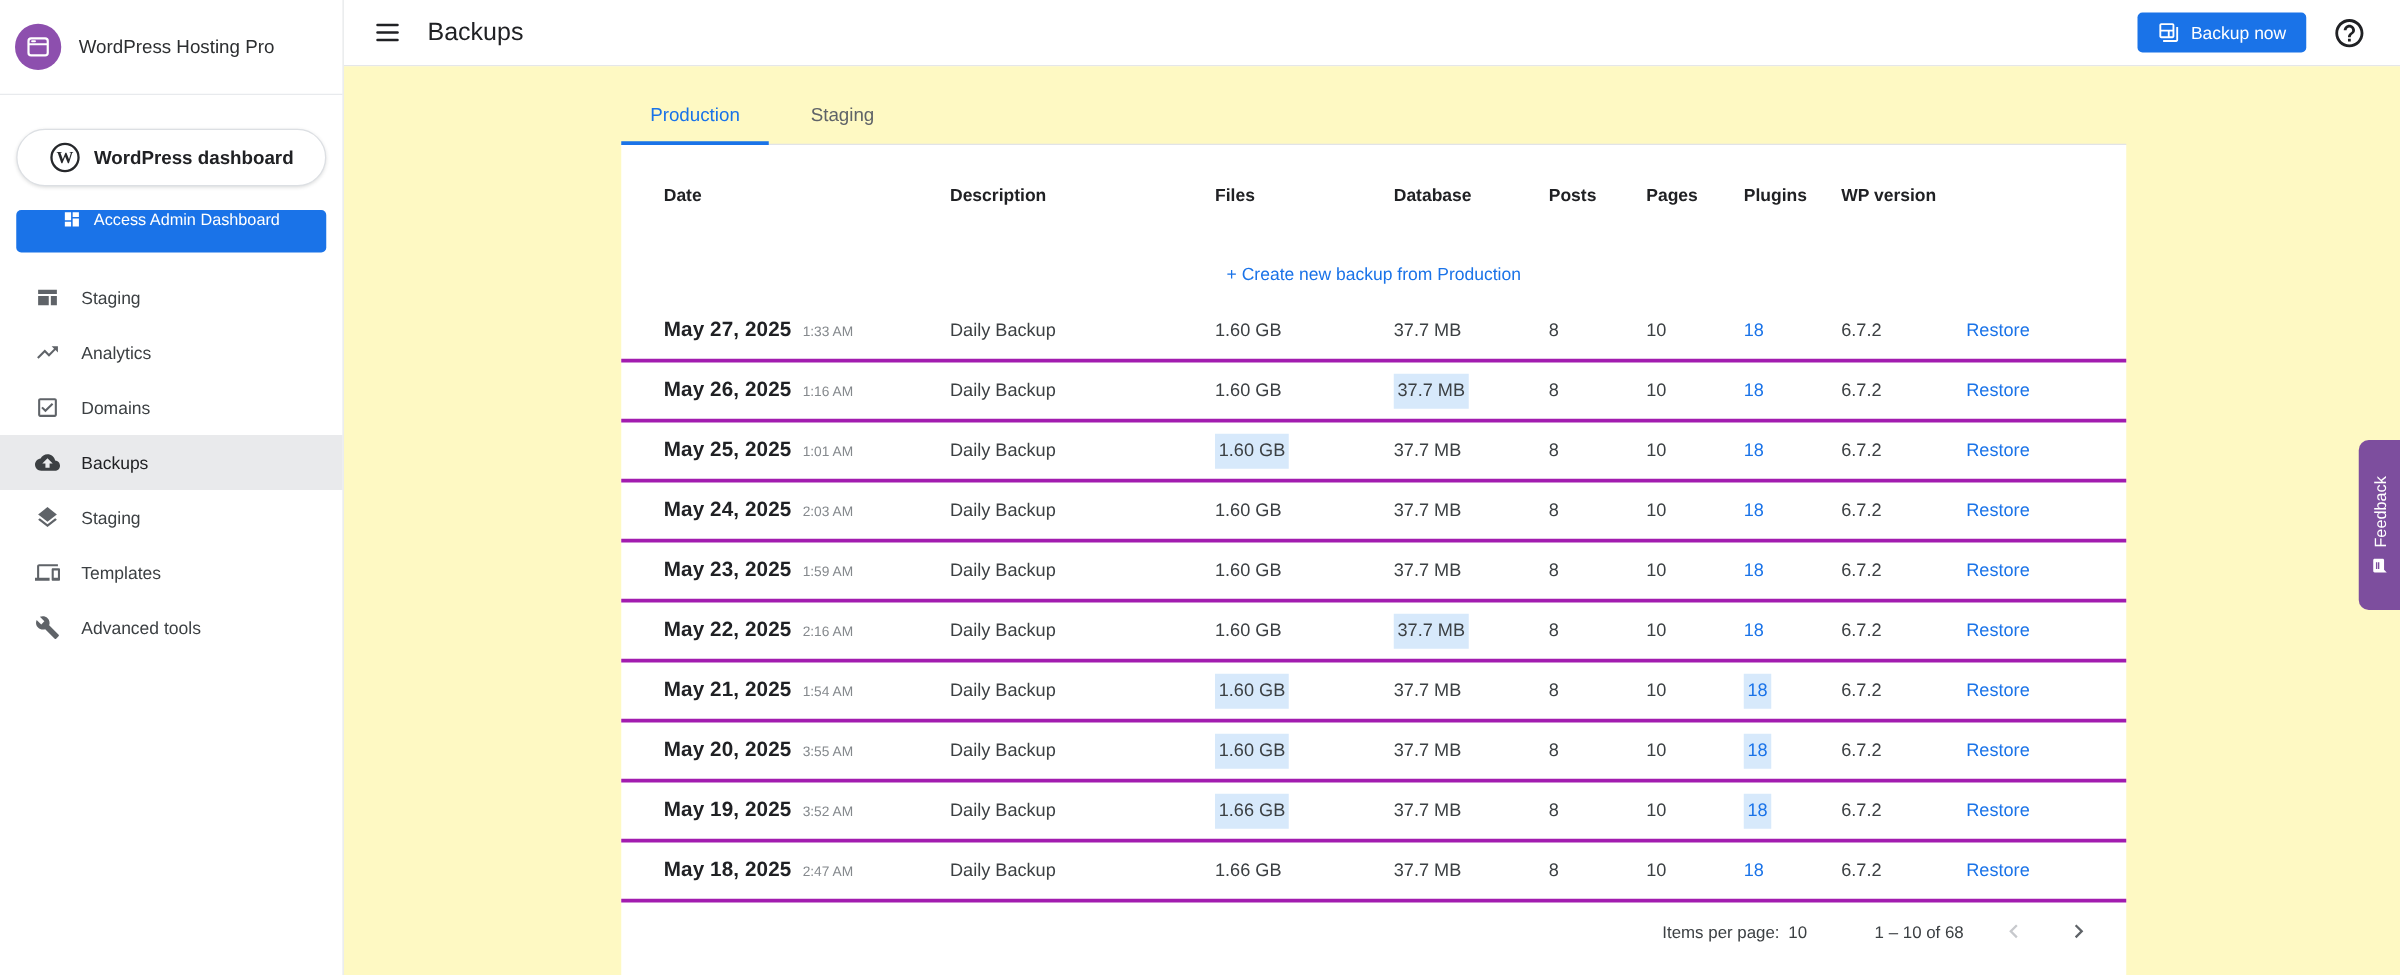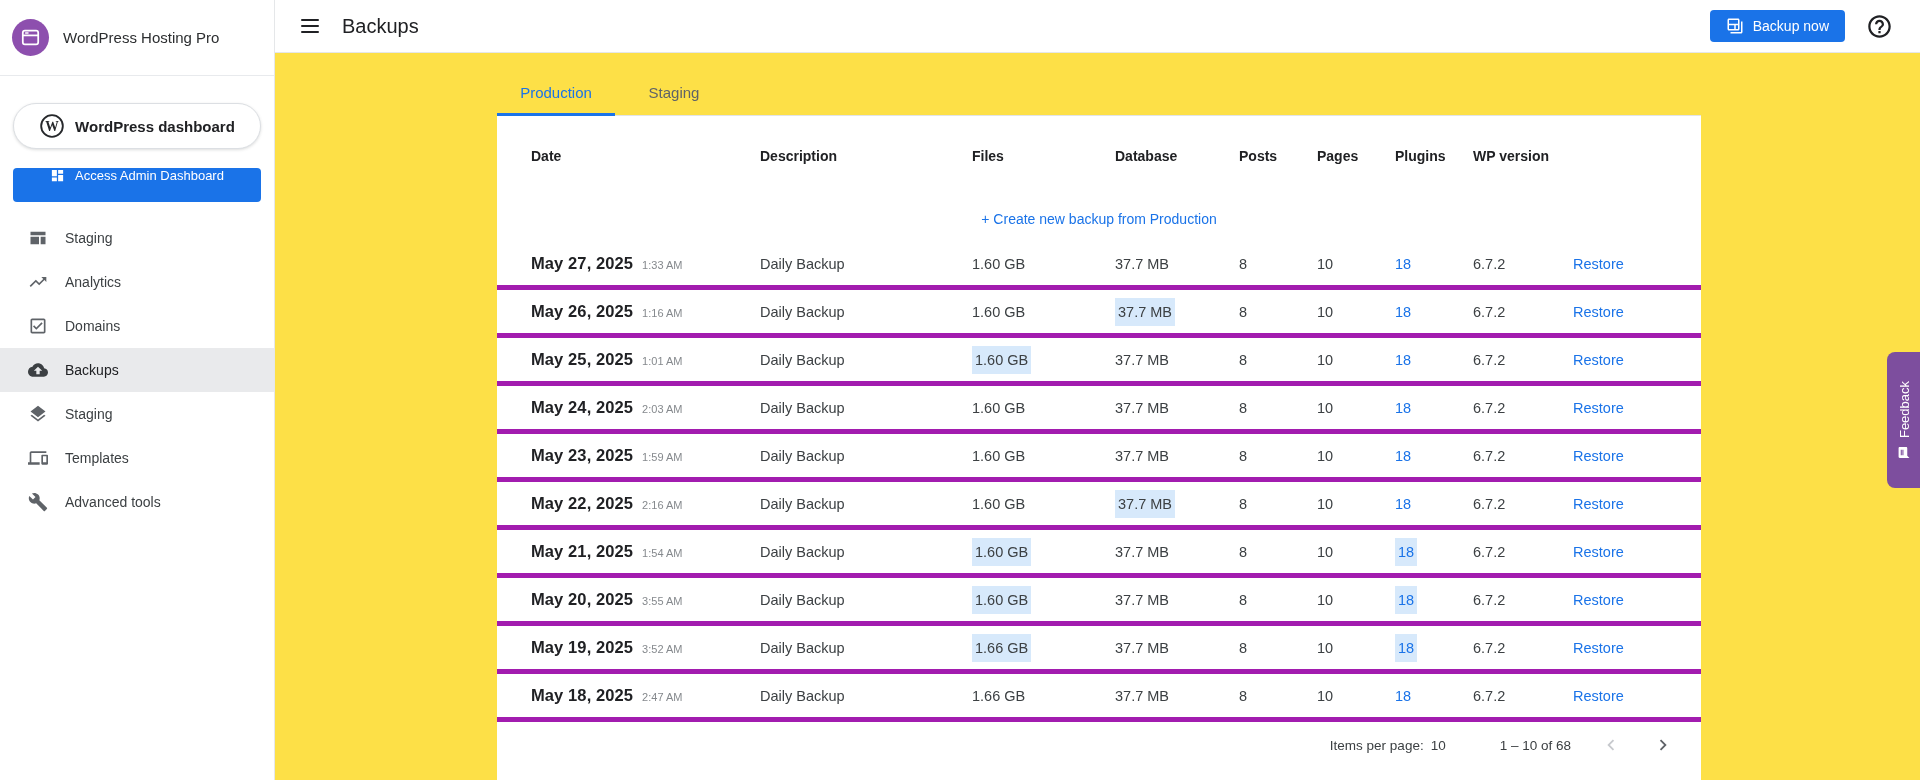--- a/index.html
+++ b/index.html
@@ -53,34 +53,34 @@
   .topbar-right { margin-left: auto; display: flex; align-items: center; }
   .backup-now-btn {
     height: 32px; padding: 0 16px; border: none; border-radius: 4px; background: var(--primary);
     color: #fff; font-family: inherit; font-size: 14px; font-weight: 500;
     display: flex; align-items: center; gap: 9px; cursor: pointer;
   }
   .backup-now-btn svg { width: 18px; height: 18px; }
   .help-btn { background: none; border: none; margin-left: 21px; width: 27px; height: 27px; padding: 0; cursor: pointer; color: #202124; display: flex; }
   .help-btn svg { width: 27px; height: 27px; }
 
-  .content { position: absolute; top: 53px; left: 0; right: 0; bottom: 0; background: #fde047; }
+  .content { position: absolute; top: 53px; left: 0; right: 0; bottom: 0; background: #fef9c3; }
 
   
   .tabs { margin-left: 222px; width: 1204px; height: 63px; display: flex; align-items: flex-end; border-bottom: 1px solid #e2e4e7; }
   .tab { min-width: 118px; height: 44px; margin-bottom: -1px; display: flex; align-items: center; justify-content: center; font-size: 15px; color: #5f6368; border-bottom: 3px solid transparent; cursor: pointer; padding: 0 10px; }
   .tab.active { color: var(--primary); border-bottom-color: var(--primary); }
 
   
   .card { margin-left: 222px; width: 1204px; height: calc(100% - 63px); background: #fff; }
   .grid-row { display: grid; grid-template-columns: 229px 212px 143px 124px 78px 78px 78px 100px 1fr; padding: 0 24px 0 34px; align-items: center; }
   .thead { height: 80px; font-size: 14px; font-weight: 700; color: #202124; }
   .create-row { height: 46px; display: flex; align-items: center; justify-content: center; }
   .create-link { font-size: 14px; color: var(--primary); text-decoration: none; cursor: pointer; }
-  .trow { height: 48px; border-bottom: 5px solid #a21caf; font-size: 14.5px; color: #3c4043; }
+  .trow { height: 48px; border-bottom: 3px solid #a21caf; font-size: 14.5px; color: #3c4043; }
   .cell-date strong { font-size: 16.5px; font-weight: 700; color: #202124; letter-spacing: .1px; }
   .cell-time { font-size: 11px; color: #85898d; margin-left: 9px; }
   .blue-link { color: var(--primary); text-decoration: none; cursor: pointer; text-align: center; }
   .hl { background: var(--selection); padding: 6px 3px; }
 
   
   .pagination { height: 46px; display: flex; align-items: center; justify-content: flex-end; padding-right: 26px; font-size: 13.5px; color: #3c4043; }
   .pp-value { margin-left: 7px; }
   .range { margin-left: 54px; }
   .pager-btn { background: none; border: none; padding: 0; margin-left: 28px; width: 24px; height: 24px; cursor: pointer; display: flex; align-items: center; justify-content: center; }

